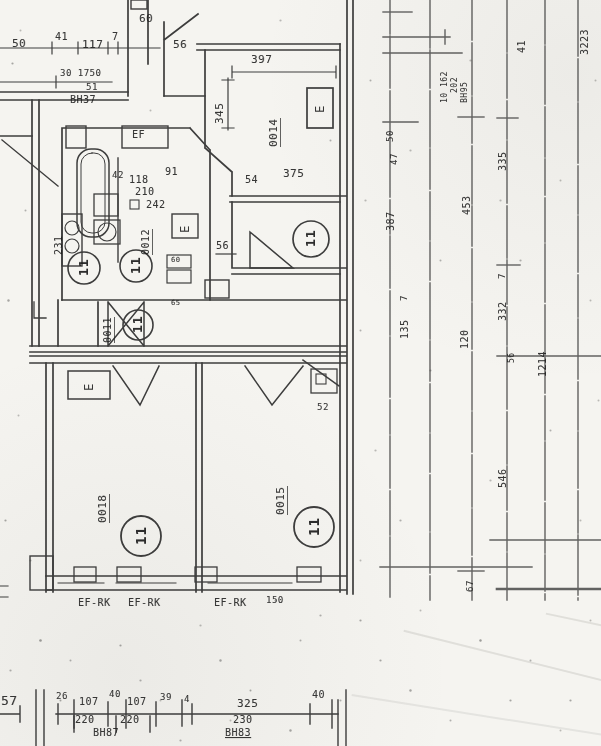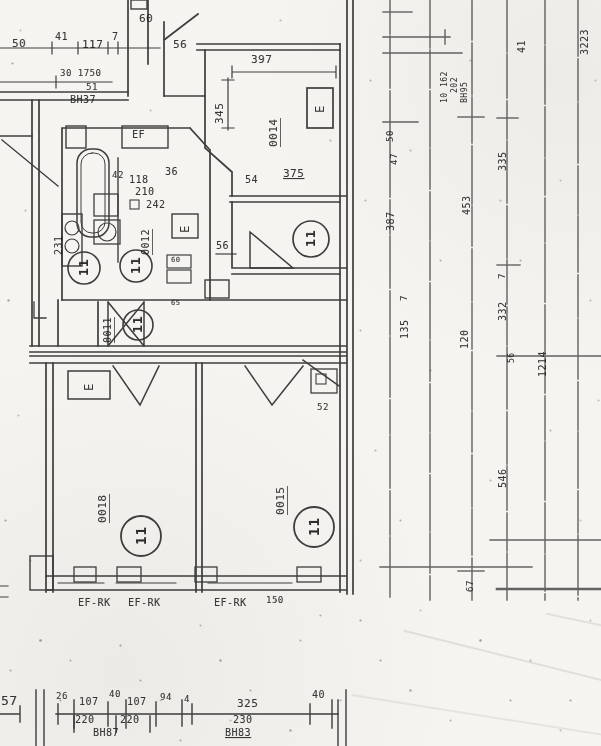--- a/index.html
+++ b/index.html
@@ -194,37 +194,37 @@
       <div class="anno" style="left: 82px; top: 39px; font-size: 11px;">117</div>
       <div class="anno" style="left: 112px; top: 32px; font-size: 10px;">7</div>
       <div class="anno" style="left: 139px; top: 13px; font-size: 11px;">60</div>
       <div class="anno" style="left: 173px; top: 39px; font-size: 11px;">56</div>
       <div class="anno" style="left: 251px; top: 54px; font-size: 11px;">397</div>
       <div class="anno" style="left: 60px; top: 69px; font-size: 9px;">30 1750</div>
       <div class="anno" style="left: 86px; top: 83px; font-size: 9px;">51</div>
       <div class="anno" style="left: 70px; top: 95px; font-size: 10px;">BH37</div>
       <div class="anno" style="left: 112px; top: 171px; font-size: 9px;">42</div>
       <div class="anno" style="left: 129px; top: 175px; font-size: 10px;">118</div>
-      <div class="anno" style="left: 165px; top: 167px; font-size: 10px;">36</div>
+      <div class="anno" style="left: 165px; top: 167px; font-size: 10px;">91</div>
       <div class="anno" style="left: 135px; top: 187px; font-size: 10px;">210</div>
       <div class="anno" style="left: 146px; top: 200px; font-size: 10px;">242</div>
       <div class="anno" style="left: 245px; top: 175px; font-size: 10px;">54</div>
-      <div class="anno" style="left: 283px; top: 168px; font-size: 11px; text-decoration: underline;">375</div>
+      <div class="anno" style="left: 283px; top: 168px; font-size: 11px;">375</div>
       <div class="anno" style="left: 216px; top: 241px; font-size: 10px;">56</div>
       <div class="anno" style="left: 317px; top: 403px; font-size: 9px;">52</div>
       <div class="anno" style="left: 132px; top: 130px; font-size: 10px;">EF</div>
       <div class="anno" style="left: 78px; top: 598px; font-size: 10px;">EF-RK</div>
       <div class="anno" style="left: 128px; top: 598px; font-size: 10px;">EF-RK</div>
       <div class="anno" style="left: 214px; top: 598px; font-size: 10px;">EF-RK</div>
       <div class="anno" style="left: 266px; top: 596px; font-size: 9px;">150</div>
       <div class="anno" style="left: 56px; top: 692px; font-size: 9px;">26</div>
       <div class="anno" style="left: 79px; top: 697px; font-size: 10px;">107</div>
       <div class="anno" style="left: 109px; top: 690px; font-size: 9px;">40</div>
       <div class="anno" style="left: 127px; top: 697px; font-size: 10px;">107</div>
-      <div class="anno" style="left: 160px; top: 693px; font-size: 9px;">94</div>
+      <div class="anno" style="left: 160px; top: 693px; font-size: 9px;">39</div>
       <div class="anno" style="left: 184px; top: 695px; font-size: 9px;">4</div>
       <div class="anno" style="left: 237px; top: 698px; font-size: 11px;">325</div>
       <div class="anno" style="left: 312px; top: 690px; font-size: 10px;">40</div>
       <div class="anno" style="left: 75px; top: 715px; font-size: 10px;">220</div>
       <div class="anno" style="left: 120px; top: 715px; font-size: 10px;">220</div>
       <div class="anno" style="left: 233px; top: 715px; font-size: 10px;">230</div>
       <div class="anno" style="left: 93px; top: 728px; font-size: 10px;">BH87</div>
       <div class="anno" style="left: 225px; top: 728px; font-size: 10px; text-decoration: underline;">BH83</div>
       <div class="anno" style="left: 1px; top: 694px; font-size: 13px;">57</div>
       <div class="anno" style="left: 171px; top: 257px; font-size: 7px;">60</div>

